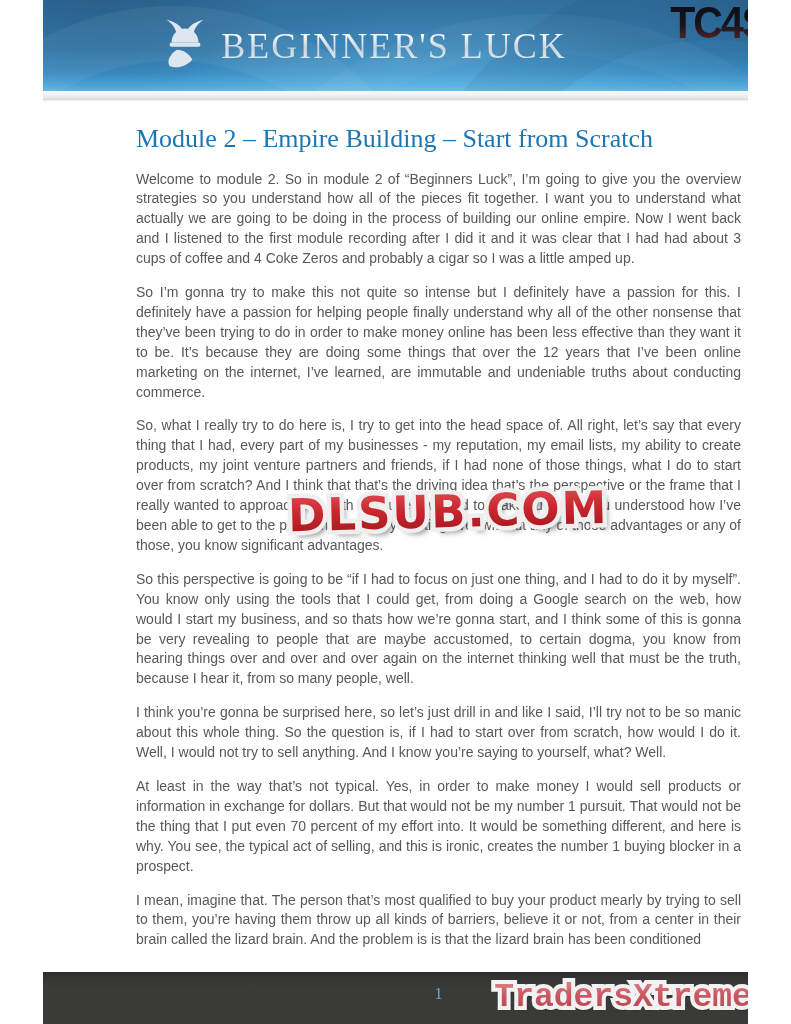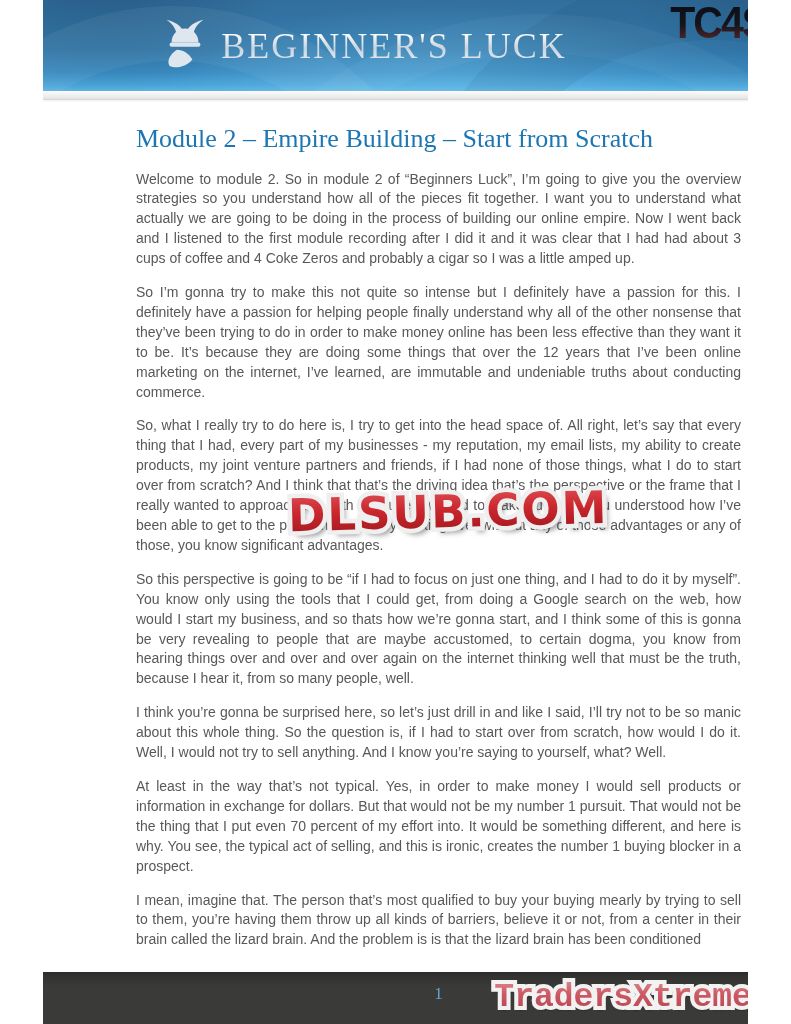--- a/index.html
+++ b/index.html
@@ -138,21 +138,21 @@
   <div class="separator"></div>
 
   <div class="doc">
     <h1 class="doc-title">Module 2 – Empire Building – Start from Scratch</h1>
     <p>Welcome to module 2. So in module 2 of “Beginners Luck”, I’m going to give you the overview strategies so you understand how all of the pieces fit together. I want you to understand what actually we are going to be doing in the process of building our online empire. Now I went back and I listened to the first module recording after I did it and it was clear that I had had about 3 cups of coffee and 4 Coke Zeros and probably a cigar so I was a little amped up.</p>
     <p>So I’m gonna try to make this not quite so intense but I definitely have a passion for this. I definitely have a passion for helping people finally understand why all of the other nonsense that they’ve been trying to do in order to make money online has been less effective than they want it to be. It’s because they are doing some things that over the 12 years that I’ve been online marketing on the internet, I’ve learned, are immutable and undeniable truths about conducting commerce.</p>
     <p>So, what I really try to do here is, I try to get into the head space of. All right, let’s say that every thing that I had, every part of my businesses - my reputation, my email lists, my ability to create products, my joint venture partners and friends, if I had none of those things, what I do to start over from scratch? And I think that that’s the driving idea that’s the perspective or the frame that I really wanted to approach this with because I wanted to make sure that you understood how I’ve been able to get to the place that I’m at by starting over without any of those advantages or any of those, you know significant advantages.</p>
     <p>So this perspective is going to be “if I had to focus on just one thing, and I had to do it by myself”. You know only using the tools that I could get, from doing a Google search on the web, how would I start my business, and so thats how we’re gonna start, and I think some of this is gonna be very revealing to people that are maybe accustomed, to certain dogma, you know from hearing things over and over and over again on the internet thinking well that must be the truth, because I hear it, from so many people, well.</p>
     <p>I think you’re gonna be surprised here, so let’s just drill in and like I said, I’ll try not to be so manic about this whole thing. So the question is, if I had to start over from scratch, how would I do it. Well, I would not try to sell anything. And I know you’re saying to yourself, what? Well.</p>
     <p>At least in the way that’s not typical. Yes, in order to make money I would sell products or information in exchange for dollars. But that would not be my number 1 pursuit. That would not be the thing that I put even 70 percent of my effort into. It would be something different, and here is why. You see, the typical act of selling, and this is ironic, creates the number 1 buying blocker in a prospect.</p>
-    <p>I mean, imagine that. The person that’s most qualified to buy your buying mearly by trying to sell to them, you’re having them throw up all kinds of barriers, believe it or not, from a center in their brain called the lizard brain. And the problem is is that the lizard brain has been conditioned</p>
+    <p>I mean, imagine that. The person that’s most qualified to buy your product mearly by trying to sell to them, you’re having them throw up all kinds of barriers, believe it or not, from a center in their brain called the lizard brain. And the problem is is that the lizard brain has been conditioned</p>
   </div>
 
   <div class="dlsub">
     <span class="wm-outline">DLSUB.COM</span>
     <span class="wm-fill">DLSUB.COM</span>
   </div>
 
   <div class="footer">
     <span class="page-num">1</span>
     <div class="tx">

